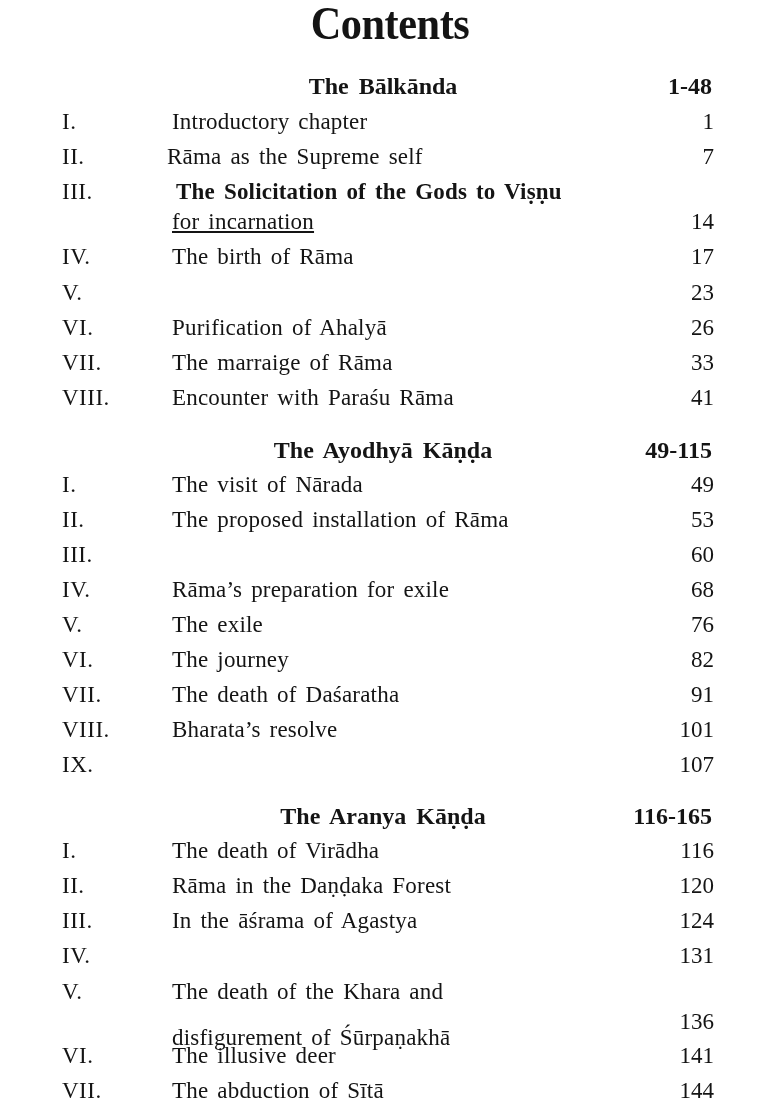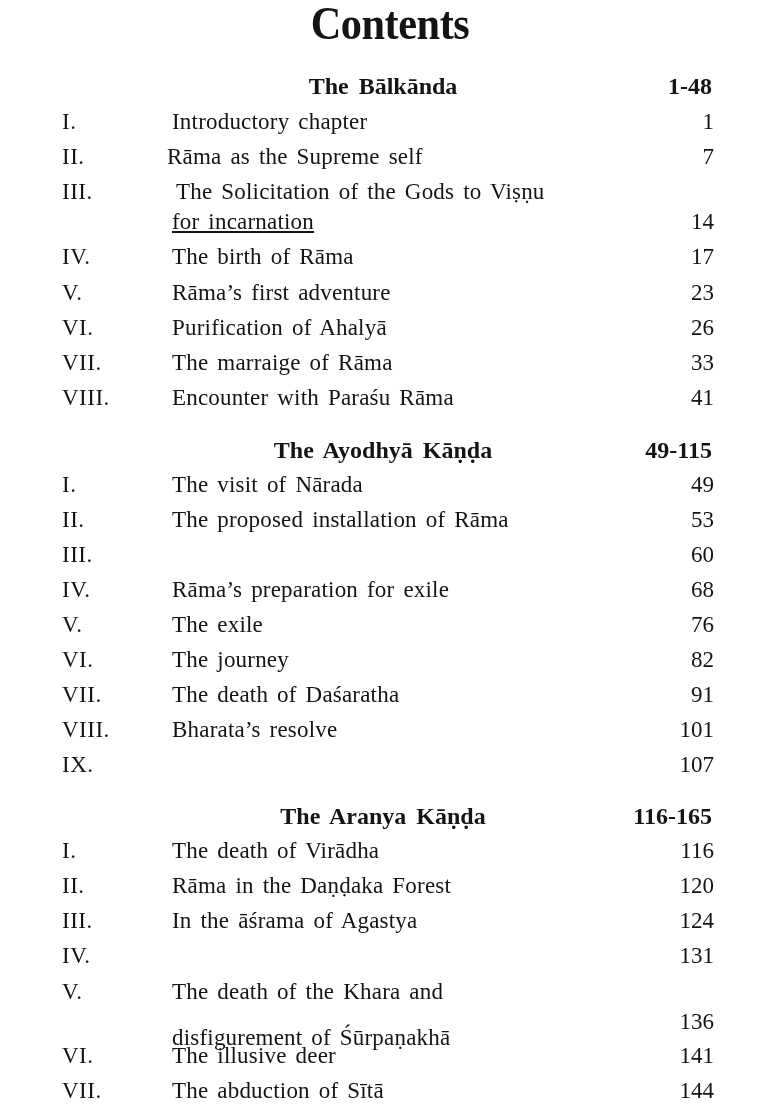--- a/index.html
+++ b/index.html
@@ -101,32 +101,31 @@
     <span class="text">Introductory chapter</span>
     <span class="page">1</span>
   </div>
   <div class="row" style="top:141px;">
     <span class="num">II.</span>
     <span class="text" style="left:119px;">Rāma as the Supreme self</span>
     <span class="page">7</span>
   </div>
   <div class="row two-line" style="top:176px;">
     <span class="num">III.</span>
-    <span class="text" style="left:128px;top:0;">The Solicitation of the Gods to Viṣṇu</span>
+    <span class="text" style="left:128px;top:0;font-weight:bold;">The Solicitation of the Gods to Viṣṇu</span>
     <span class="text" style="top:30px;text-decoration:underline;">for incarnation</span>
     <span class="page" style="top:30px;text-align:right;">14</span>
   </div>
   <div class="row" style="top:241px;">
     <span class="num">IV.</span>
     <span class="text">The birth of Rāma</span>
     <span class="page">17</span>
   </div>
   <div class="row" style="top:277px;">
     <span class="num">V.</span>
-    <span class="text">Rāma’s first adventure</span>
     <span class="page">23</span>
   </div>
   <div class="row" style="top:312px;">
     <span class="num">VI.</span>
     <span class="text">Purification of Ahalyā</span>
     <span class="page">26</span>
   </div>
   <div class="row" style="top:347px;">
     <span class="num">VII.</span>
     <span class="text">The marraige of Rāma</span>

